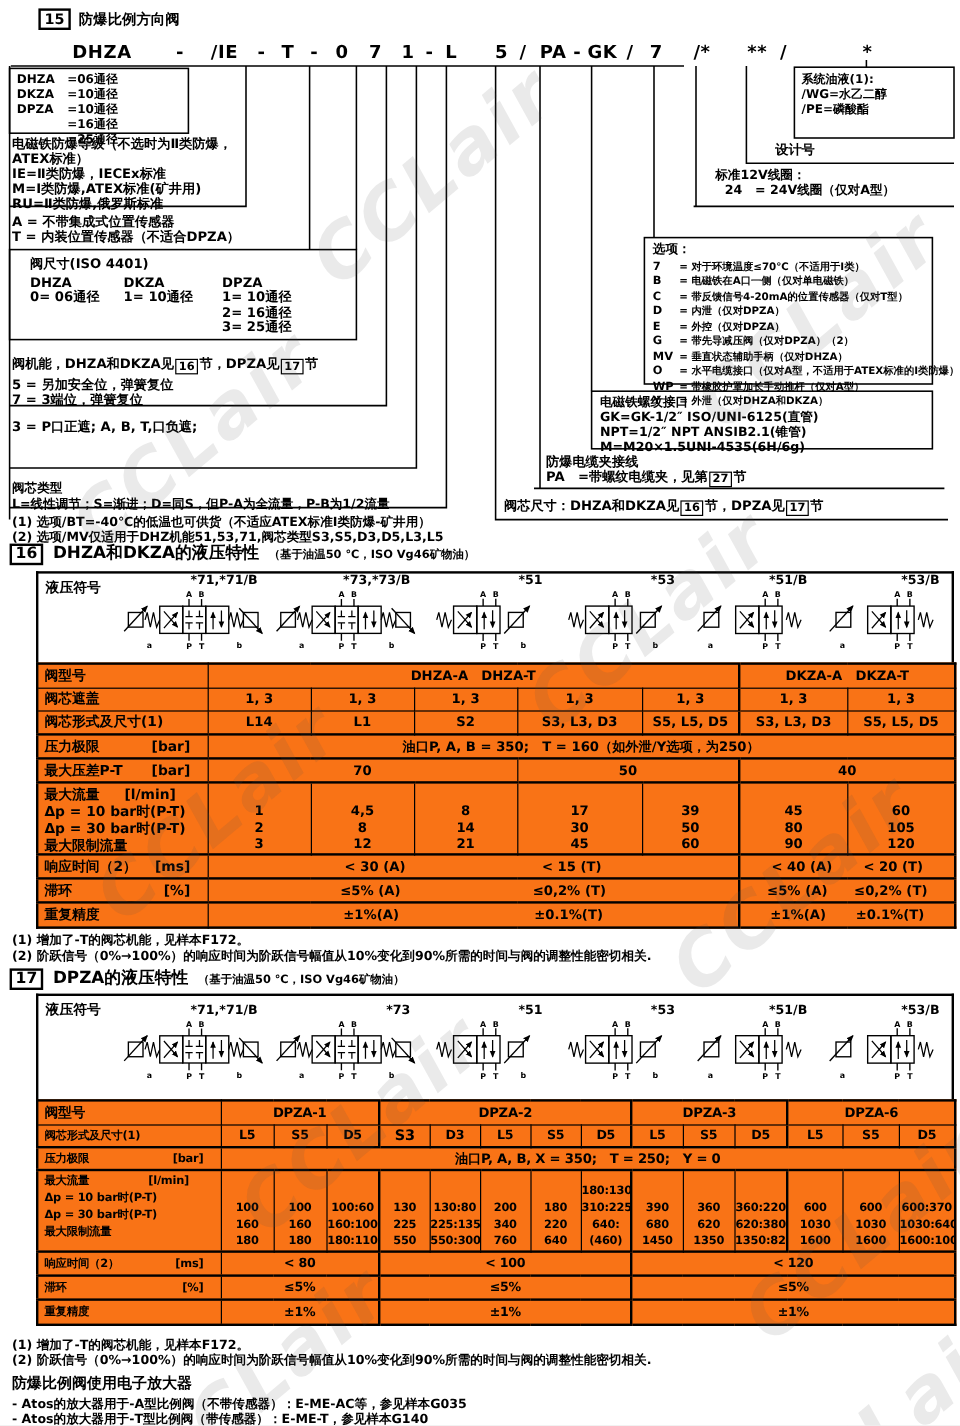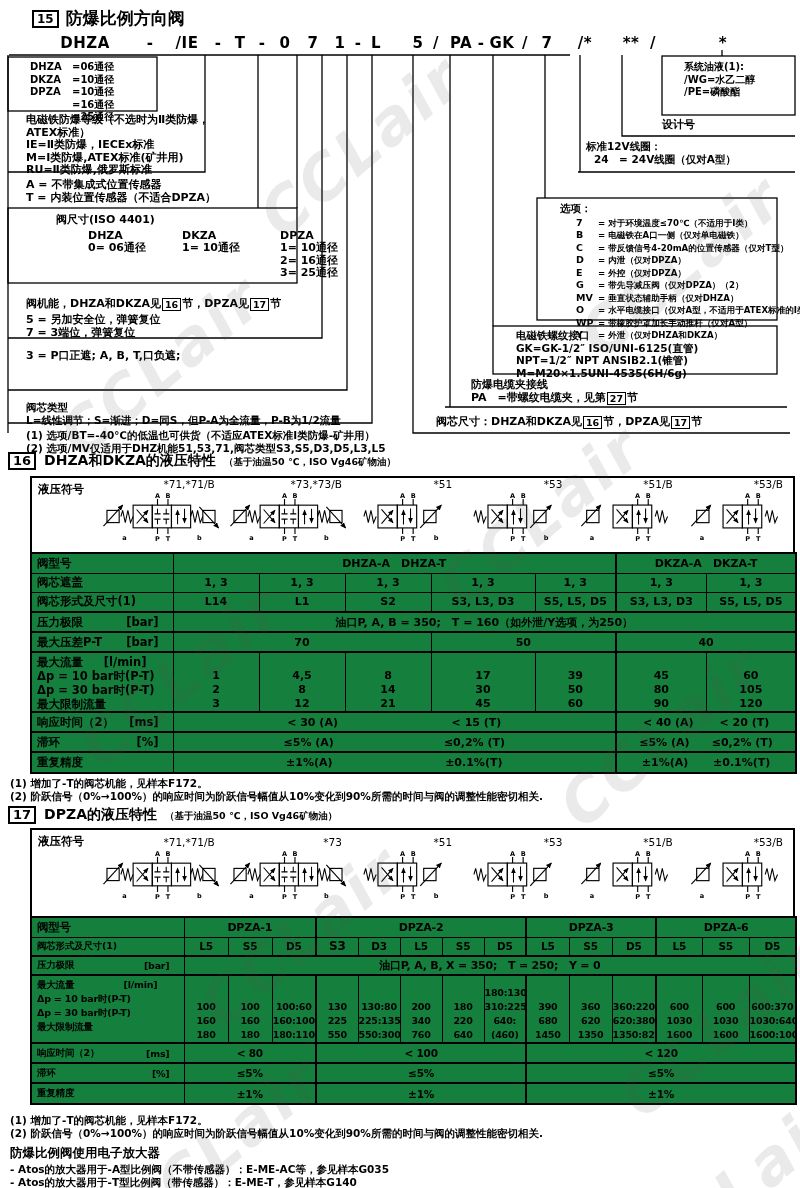--- a/index.html
+++ b/index.html
@@ -4,35 +4,35 @@
 <style>
   html,body{margin:0;padding:0;background:#e8e8e8;}
   .page{position:relative;width:800px;height:1188px;background:#fff;
         font-family:"DejaVu Sans","Liberation Sans",sans-serif;color:#000;overflow:hidden;margin:0 auto;}
   .abs{position:absolute;}
   .wm{position:absolute;color:rgba(80,80,80,0.12);font-weight:bold;font-style:italic;
       font-size:62px;letter-spacing:3px;transform:rotate(-40deg);white-space:nowrap;pointer-events:none;z-index:5;}
   .numbox{display:inline-block;border:2px solid #000;padding:0 3px;font-weight:bold;font-size:12px;line-height:14px;}
   .numbox.sm{border-width:1.5px;font-size:9.5px;line-height:11px;padding:0 2px;margin:0 1px;vertical-align:-1px;}
   .pagehead{position:absolute;left:8px;top:7px;display:flex;align-items:center;gap:7px;z-index:3;padding-left:24px;}
-  .pagehead .t{font-weight:bold;font-size:17px;}
+  .pagehead .t{font-weight:bold;font-size:12px;}
   .cseg{position:absolute;top:34px;transform:translateX(-50%);font-weight:bold;font-size:15px;letter-spacing:.5px;z-index:3;white-space:nowrap;}
   .blk{position:absolute;font-weight:bold;z-index:3;line-height:12.5px;font-size:10.5px;white-space:nowrap;}
-  .blk div{line-height:12.5px;margin-left:16px;}
+  .blk div{line-height:12.5px;}
   .t11{font-size:11px;}
   .t10{font-size:10px;}
   .sechead{position:absolute;left:8px;display:flex;align-items:baseline;gap:8px;z-index:3;}
   .sechead .numbox{font-size:13px;}
   .sectitle{font-weight:bold;font-size:14px;}
   .subt{font-weight:bold;font-size:9.5px;}
   .symbox{position:absolute;left:30px;width:761px;border:2px solid #000;border-bottom:none;background:#fff;z-index:2;display:flex;}
   .symlab{font-weight:bold;font-size:11.5px;padding:4px 0 0 6px;}
   .symcell{display:flex;flex-direction:column;align-items:center;}
-  .symname{font-weight:normal;font-size:10.5px;height:13px;line-height:13px;align-self:flex-end;padding-right:10px;}
-  .tb{border-collapse:collapse;table-layout:fixed;position:absolute;z-index:2;background:#15803d;border:2px solid #000;}
+  .symname{font-weight:bold;font-size:10.5px;height:13px;line-height:13px;align-self:flex-end;padding-right:10px;}
+  .tb{border-collapse:collapse;table-layout:fixed;position:absolute;z-index:2;background:#f97316;border:2px solid #000;}
   .tb td{border:1px solid #000;text-align:center;font-weight:bold;font-size:11px;padding:0;overflow:hidden;}
   #t17 td{font-size:9.5px;letter-spacing:-0.2px;}
   .tb td.lab{text-align:left;font-size:11.5px;letter-spacing:0;}
   .lr{display:flex;justify-content:space-between;padding:0 14px 0 5px;align-items:center;}
   .hv td{border-top-width:2px;}
   td.gl{border-left-width:2px;}
   .flab{vertical-align:top;}
   .flab .fl{padding:2px 0 0 5px;}
   .flab .fl div{line-height:14px;}
   .frow{display:flex;justify-content:space-between;padding-right:26px;}
@@ -129,21 +129,21 @@
   </div>
 
   <div class="blk t11" style="left:10px;top:114px">
     <div>电磁铁防爆等级（不选时为Ⅱ类防爆，</div>
     <div>ATEX标准）</div>
     <div>IE=Ⅱ类防爆，IECEx标准</div>
     <div>M=Ⅰ类防爆,ATEX标准(矿井用)</div>
     <div>RU=Ⅱ类防爆,俄罗斯标准</div>
   </div>
 
-  <div class="blk t11" style="left:40px;top:214px">
+  <div class="blk t11" style="left:25px;top:214px">
     <div>阀尺寸(ISO 4401)</div>
     <div style="display:flex;margin-top:3px">
       <div style="width:78px">
         <div>DHZA</div>
         <div>0= 06通径</div>
       </div>
       <div style="width:82px">
         <div>DKZA</div>
         <div>1= 10通径</div>
       </div>
@@ -179,21 +179,21 @@
   <div class="blk" style="left:668px;top:61px;font-size:10px">
     <div>系统油液(1):</div>
     <div>/WG=水乙二醇</div>
     <div>/PE=磷酸酯</div>
   </div>
 
   <div class="blk t11" style="left:646px;top:119px">
     <div>设计号</div>
   </div>
 
-  <div class="blk" style="left:570px;top:140px;font-size:10.5px">
+  <div class="blk" style="left:596px;top:140px;font-size:10.5px">
     <div>标准12V线圈：</div>
     <div style="padding-left:8px">24　= 24V线圈（仅对A型）</div>
   </div>
 
   <div class="blk" style="left:544px;top:202px">
     <div style="font-size:10.5px">选项：</div>
     <div style="margin-top:2px">
       <div class="optrow">
           <span class="optk">7</span>
           <span class="optv">= 对于环境温度≤70℃（不适用于Ⅰ类）</span>

